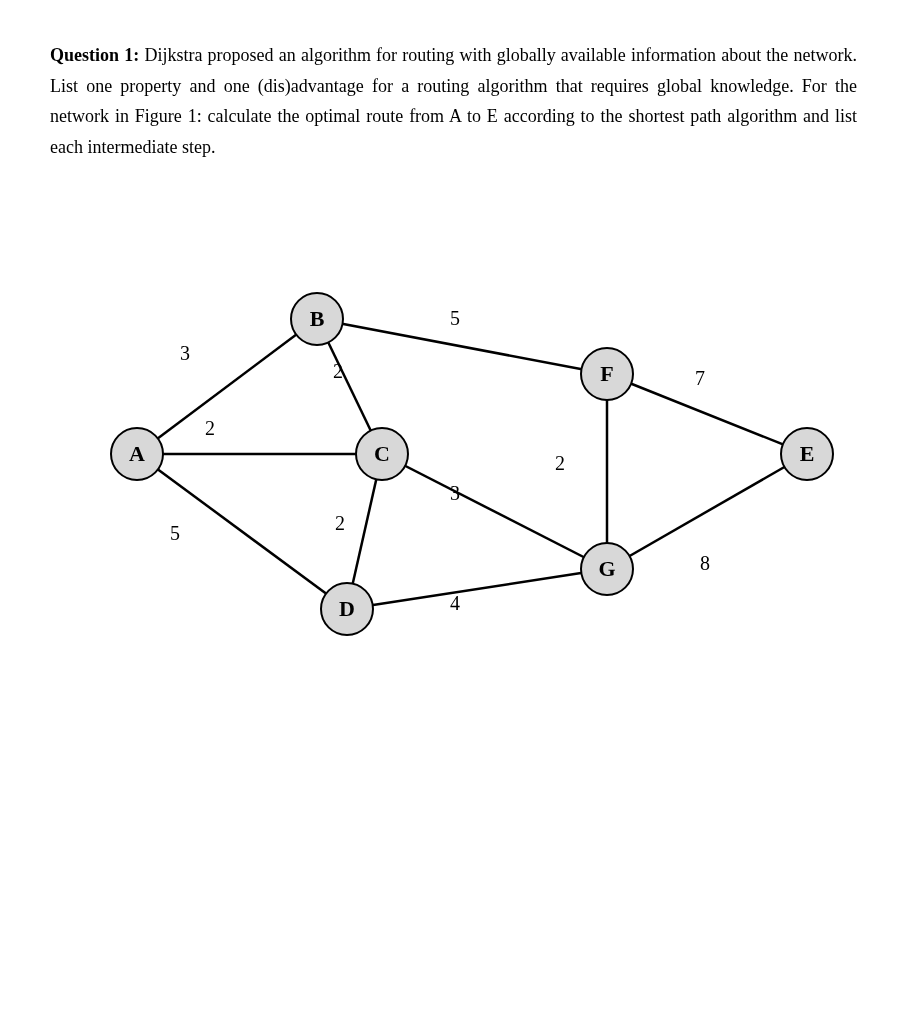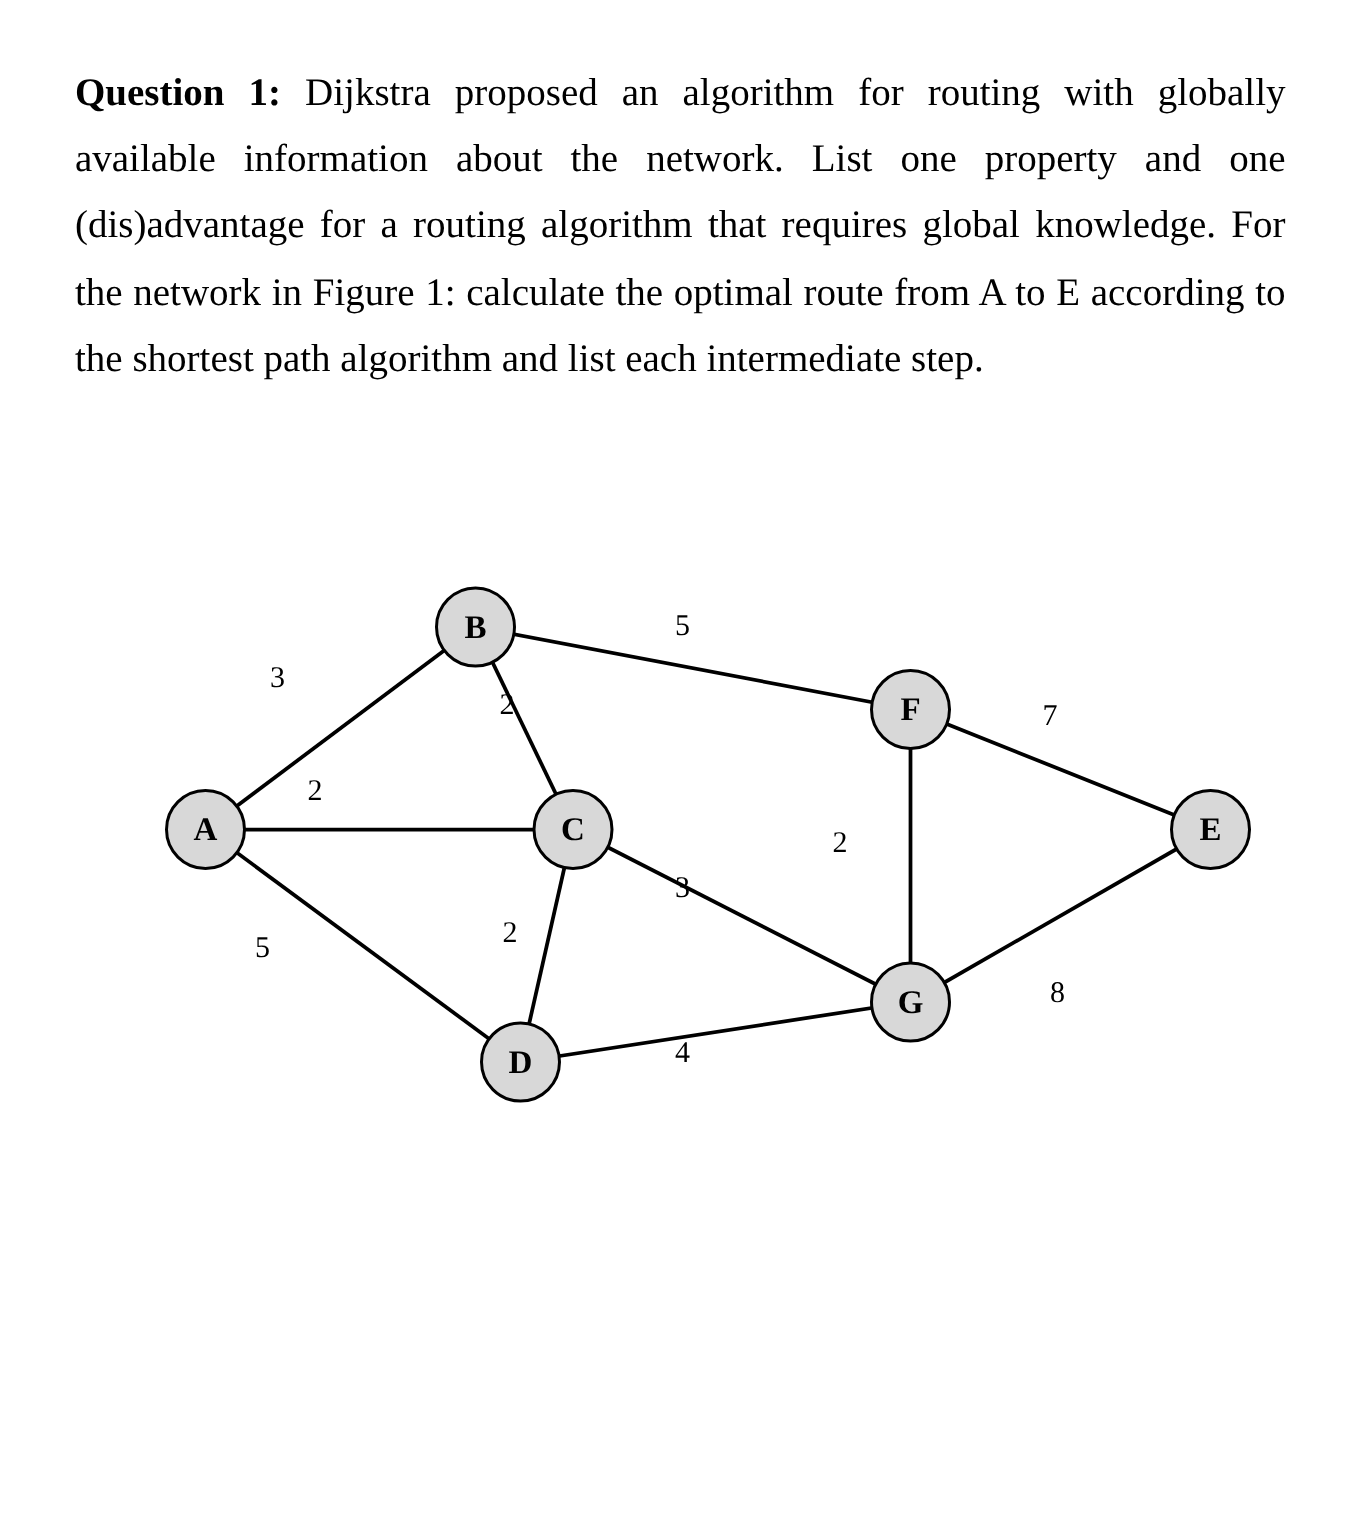--- a/index.html
+++ b/index.html
@@ -4,21 +4,21 @@
   <style>
     * { margin: 0; padding: 0; box-sizing: border-box; }
     body {
       background: #fff;
       font-family: 'Times New Roman', Times, serif;
       width: 907px;
       min-height: 1024px;
       padding: 40px 50px;
     }
     .question-text {
-      font-size: 26px;
+      font-size: 18px;
       line-height: 1.7;
       text-align: justify;
       color: #000;
     }
     .question-text strong {
       font-weight: bold;
     }
     .graph-container {
       margin-top: 50px;
       position: relative;

